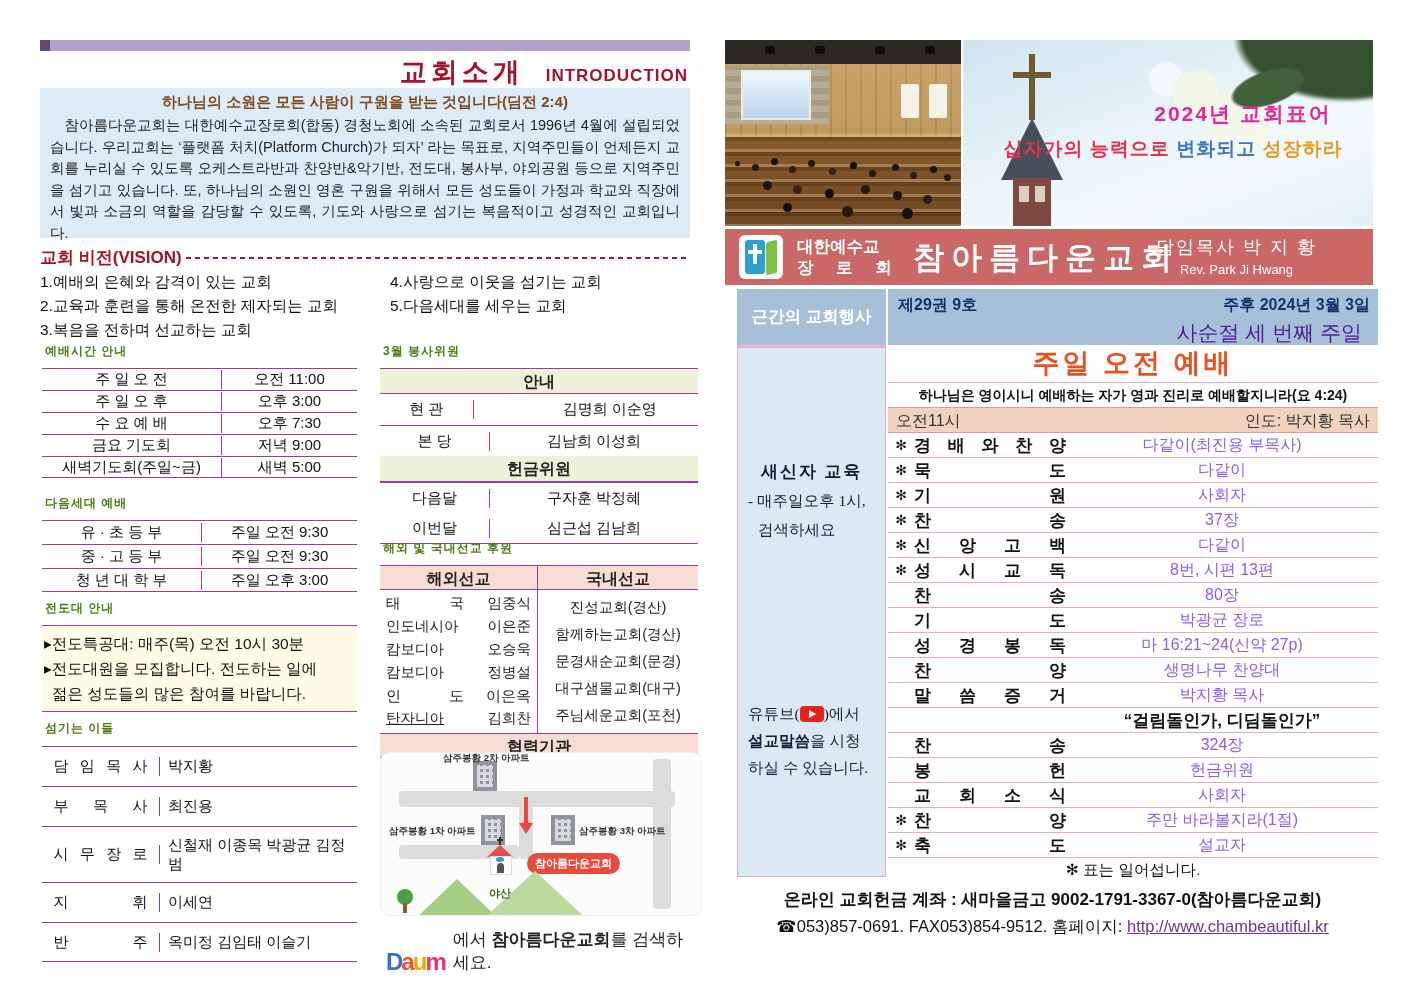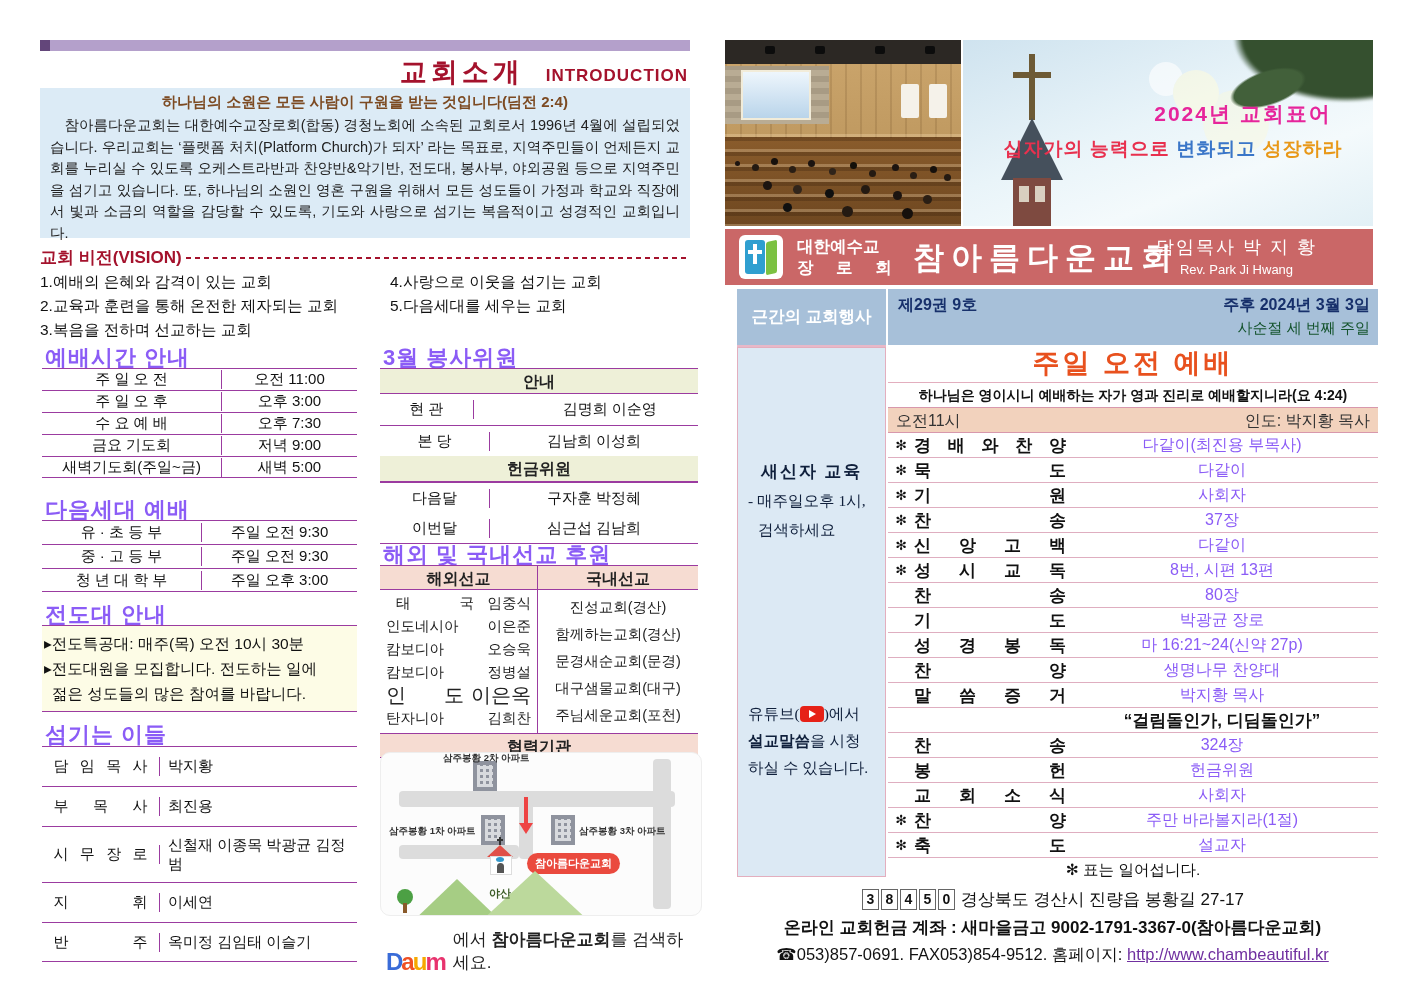--- a/index.html
+++ b/index.html
@@ -15,21 +15,21 @@
   .intro-box{position:absolute;left:0;top:48px;width:650px;height:150px;background:#dcebf6;padding:5px 10px;box-sizing:border-box;}
   .intro-box .sub{text-align:center;font-weight:bold;color:#7c4a22;font-size:15px;margin-bottom:3px;}
   .intro-box .body{font-size:14.5px;line-height:21.5px;text-align:justify;text-indent:1em;color:#222;}
   .vision-head{position:absolute;left:0;top:206px;width:650px;display:flex;align-items:center;}
   .vision-head .t{font-size:17px;font-weight:bold;color:#a4122c;white-space:nowrap;}
   .vision-head .dash{flex:1;height:2px;margin-left:4px;background:repeating-linear-gradient(90deg,#a4122c 0 5px,transparent 5px 9px);}
   .vision-cols{position:absolute;left:0;top:230px;width:650px;display:flex;}
   .vision-cols .c1{width:350px;}
   .vision-cols .c2{width:300px;}
   .vision-cols div{font-size:15.5px;line-height:24px;color:#111;}
-  .sec-head{font-size:22px;font-weight:bold;color:#8b5cf6;letter-spacing:1px;}
+  .sec-head{font-size:12px;font-weight:bold;color:#4d7c0f;letter-spacing:1px;}
   
   .ptable{position:absolute;box-sizing:border-box;}
   .prow{display:flex;border-top:1.5px solid #9b3ba0;box-sizing:border-box;align-items:center;}
   .prow:last-child{border-bottom:1.5px solid #9b3ba0;}
   .prow .c{box-sizing:border-box;text-align:center;font-size:15px;color:#111;}
   .prow .c.l{border-right:1.2px solid #9b3ba0;}
   .yellowbox{position:absolute;background:#fdfce6;border-top:1.5px solid #9b3ba0;border-bottom:1.5px solid #9b3ba0;box-sizing:border-box;padding:5px 2px;}
   .yellowbox div{font-size:15.5px;line-height:25px;color:#111;}
   .role{display:inline-block;text-align:justify;text-align-last:justify;}
   
@@ -96,21 +96,21 @@
   .sb-body{position:absolute;left:12px;top:307px;width:149px;height:530px;background:#dce9f4;border:1px solid #e3aebe;box-sizing:border-box;font-family:"Liberation Serif","DejaVu Serif",serif;}
   .sb-newcomer{position:absolute;left:0;top:112px;width:147px;text-align:center;}
   .sb-newcomer .t{font-weight:bold;font-size:17px;color:#10203c;letter-spacing:2px;}
   .sb-newcomer .l{font-size:15.5px;color:#10203c;margin-top:8px;text-align:left;padding-left:10px;}
   .sb-yt{position:absolute;left:10px;top:352px;width:135px;font-size:15.5px;line-height:27px;color:#10203c;}
   .yt-ic{display:inline-block;width:24px;height:16px;background:#e62117;border-radius:4px;position:relative;vertical-align:-3px;}
   .yt-ic:after{content:"";position:absolute;left:9px;top:4px;border:4px solid transparent;border-left:7px solid #fff;}
   .mast{position:absolute;left:163px;top:249px;width:490px;height:56px;background:#a7c0d9;}
   .mast .vol{position:absolute;left:10px;top:6px;font-size:16px;font-weight:bold;color:#17306b;}
   .mast .date{position:absolute;right:8px;top:6px;font-size:16px;font-weight:bold;color:#17306b;}
-  .mast .week{position:absolute;right:8px;top:30px;font-size:15px;color:#14532d;}
+  .mast .week{position:absolute;right:16px;top:30px;font-size:21px;color:#4c1d95;}
   .w-title{position:absolute;left:163px;top:305px;width:490px;height:38px;text-align:center;font-size:27px;font-weight:bold;color:#e8511e;letter-spacing:3px;border-bottom:1.5px solid #e3aebe;box-sizing:border-box;}
   .w-scripture{position:absolute;left:163px;top:344px;width:490px;height:23px;text-align:center;font-size:14px;font-weight:bold;color:#111;line-height:23px;}
   .w-peach{position:absolute;left:163px;top:367px;width:490px;height:26px;background:#f2d2bd;border-top:1.5px solid #d898ac;border-bottom:1.5px solid #d898ac;box-sizing:border-box;}
   .w-peach .tm{position:absolute;left:8px;top:3px;font-size:16px;color:#333;}
   .w-peach .ld{position:absolute;right:8px;top:3px;font-size:16px;color:#333;}
   .wrows{position:absolute;left:163px;top:393px;width:490px;}
   .wrow{height:25px;border-bottom:1.2px solid #dfaec0;display:flex;align-items:center;box-sizing:border-box;}
   .wrow .star{width:26px;text-align:center;font-size:14px;color:#111;}
   .wrow .lbl{width:152px;font-size:17px;font-weight:bold;color:#111;text-align:justify;text-align-last:justify;}
   .wrow .val{flex:1;text-align:center;font-size:16px;color:#8b5cf6;}
@@ -249,41 +249,41 @@
 
   <div class="abs sec-head" style="left:343px;top:500px;">해외 및 국내선교 후원</div>
   <div class="ptable" style="left:340px;top:525px;width:318px;">
     <div style="display:flex;">
       <span class="hdrrow hdr-pink" style="width:158px;height:25px;line-height:25px;border-right:1.2px solid #9b3ba0;">해외선교</span>
       <span class="hdrrow hdr-pink" style="width:160px;height:25px;line-height:25px;">국내선교</span>
     </div>
     <div style="display:flex;">
       <div style="width:158px;border-right:1.2px solid #9b3ba0;box-sizing:border-box;padding:2px 6px;">
         <div style="display:flex;justify-content:space-between;font-size:14.5px;line-height:23px;">
-            <span class="role" style="width:78px;margin-left:10px;">태 국</span>
+            <span class="role" style="width:78px;">태 국</span>
             <span>임중식</span>
           </div>
         <div style="display:flex;justify-content:space-between;font-size:14.5px;line-height:23px;">
             <span class="role" style="width:78px;">인도네시아</span>
             <span>이은준</span>
           </div>
         <div style="display:flex;justify-content:space-between;font-size:14.5px;line-height:23px;">
             <span class="role" style="width:78px;">캄보디아</span>
             <span>오승욱</span>
           </div>
         <div style="display:flex;justify-content:space-between;font-size:14.5px;line-height:23px;">
             <span class="role" style="width:78px;">캄보디아</span>
             <span>정병설</span>
           </div>
-        <div style="display:flex;justify-content:space-between;font-size:20px;line-height:23px;">
+        <div style="display:flex;justify-content:space-between;font-size:15px;line-height:23px;">
             <span class="role" style="width:78px;">인 도</span>
             <span>이은옥</span>
           </div>
         <div style="display:flex;justify-content:space-between;font-size:14.5px;line-height:23px;">
-            <span class="role" style="width:78px;">탄자니아</span>
+            <span class="role" style="width:78px;text-decoration:underline;">탄자니아</span>
             <span>김희찬</span>
           </div>
       </div>
       <div style="width:160px;box-sizing:border-box;padding:4px 4px;text-align:center;">
         <div style="font-size:14.5px;line-height:27px;">진성교회(경산)</div>
         <div style="font-size:14.5px;line-height:27px;">함께하는교회(경산)</div>
         <div style="font-size:14.5px;line-height:27px;">문경새순교회(문경)</div>
         <div style="font-size:14.5px;line-height:27px;">대구샘물교회(대구)</div>
         <div style="font-size:14.5px;line-height:27px;">주님세운교회(포천)</div>
       </div>
@@ -483,21 +483,18 @@
       </div>
     <div class="wrow">
         <span class="star">✻</span>
         <span class="lbl">축 도</span>
         <span class="val">설교자</span>
       </div>
   </div>
   <div class="w-note">✻ 표는 일어섭니다.</div>
 
   <div class="foot">
-    <div class="l1">
-      <span class="digit">3</span><span class="digit">8</span><span class="digit">4</span><span class="digit">5</span><span class="digit">0</span><span> 경상북도 경산시 진량읍 봉황길 27-17</span>
-    </div>
     <div class="l2"><span>온라인 교회헌금 계좌 : 새마을금고 </span><b>9002-1791-3367-0(참아름다운교회)</b></div>
     <div class="l3">
       <span>☎053)857-0691.</span><span> FAX053)854-9512.</span><span> 홈페이지: </span><a href="#" title="http://www.chambeautiful.kr">http://www.chambeautiful.kr</a>
     </div>
   </div>
 </div>
 
 </body></html>

